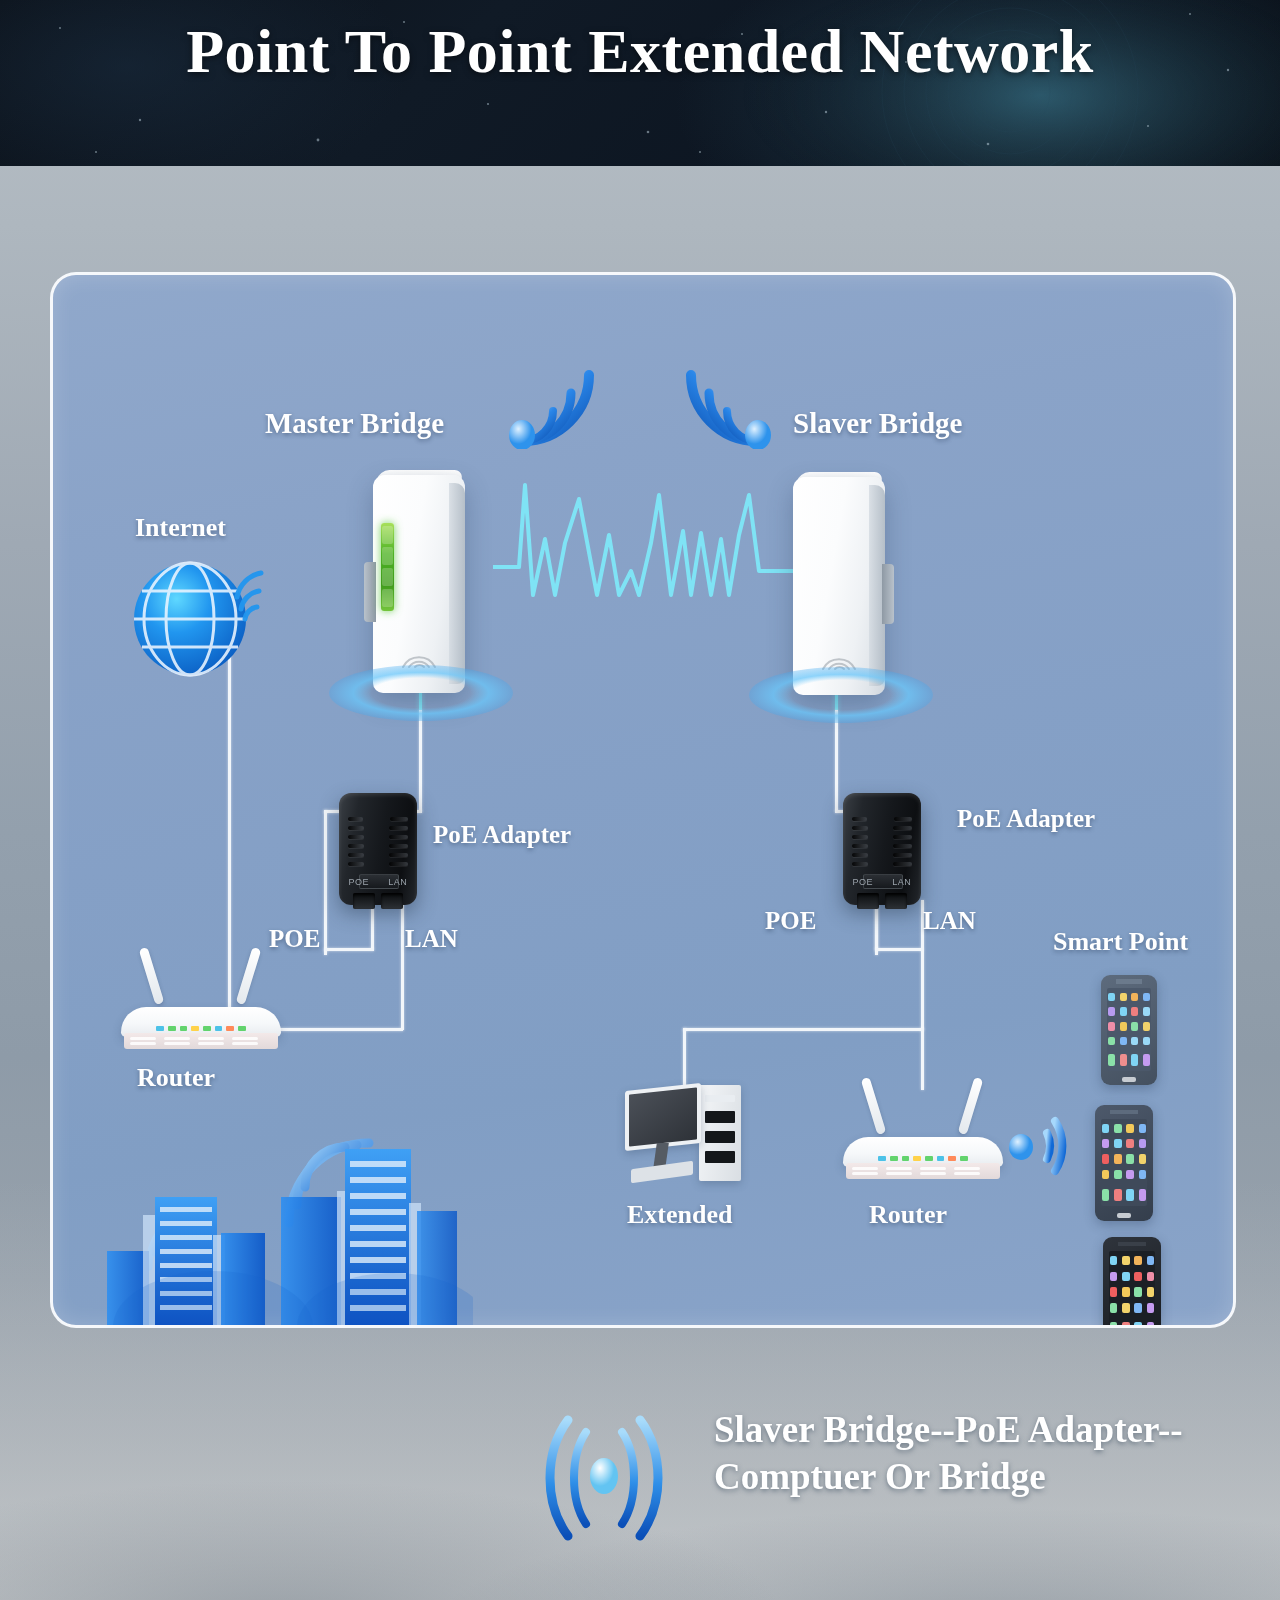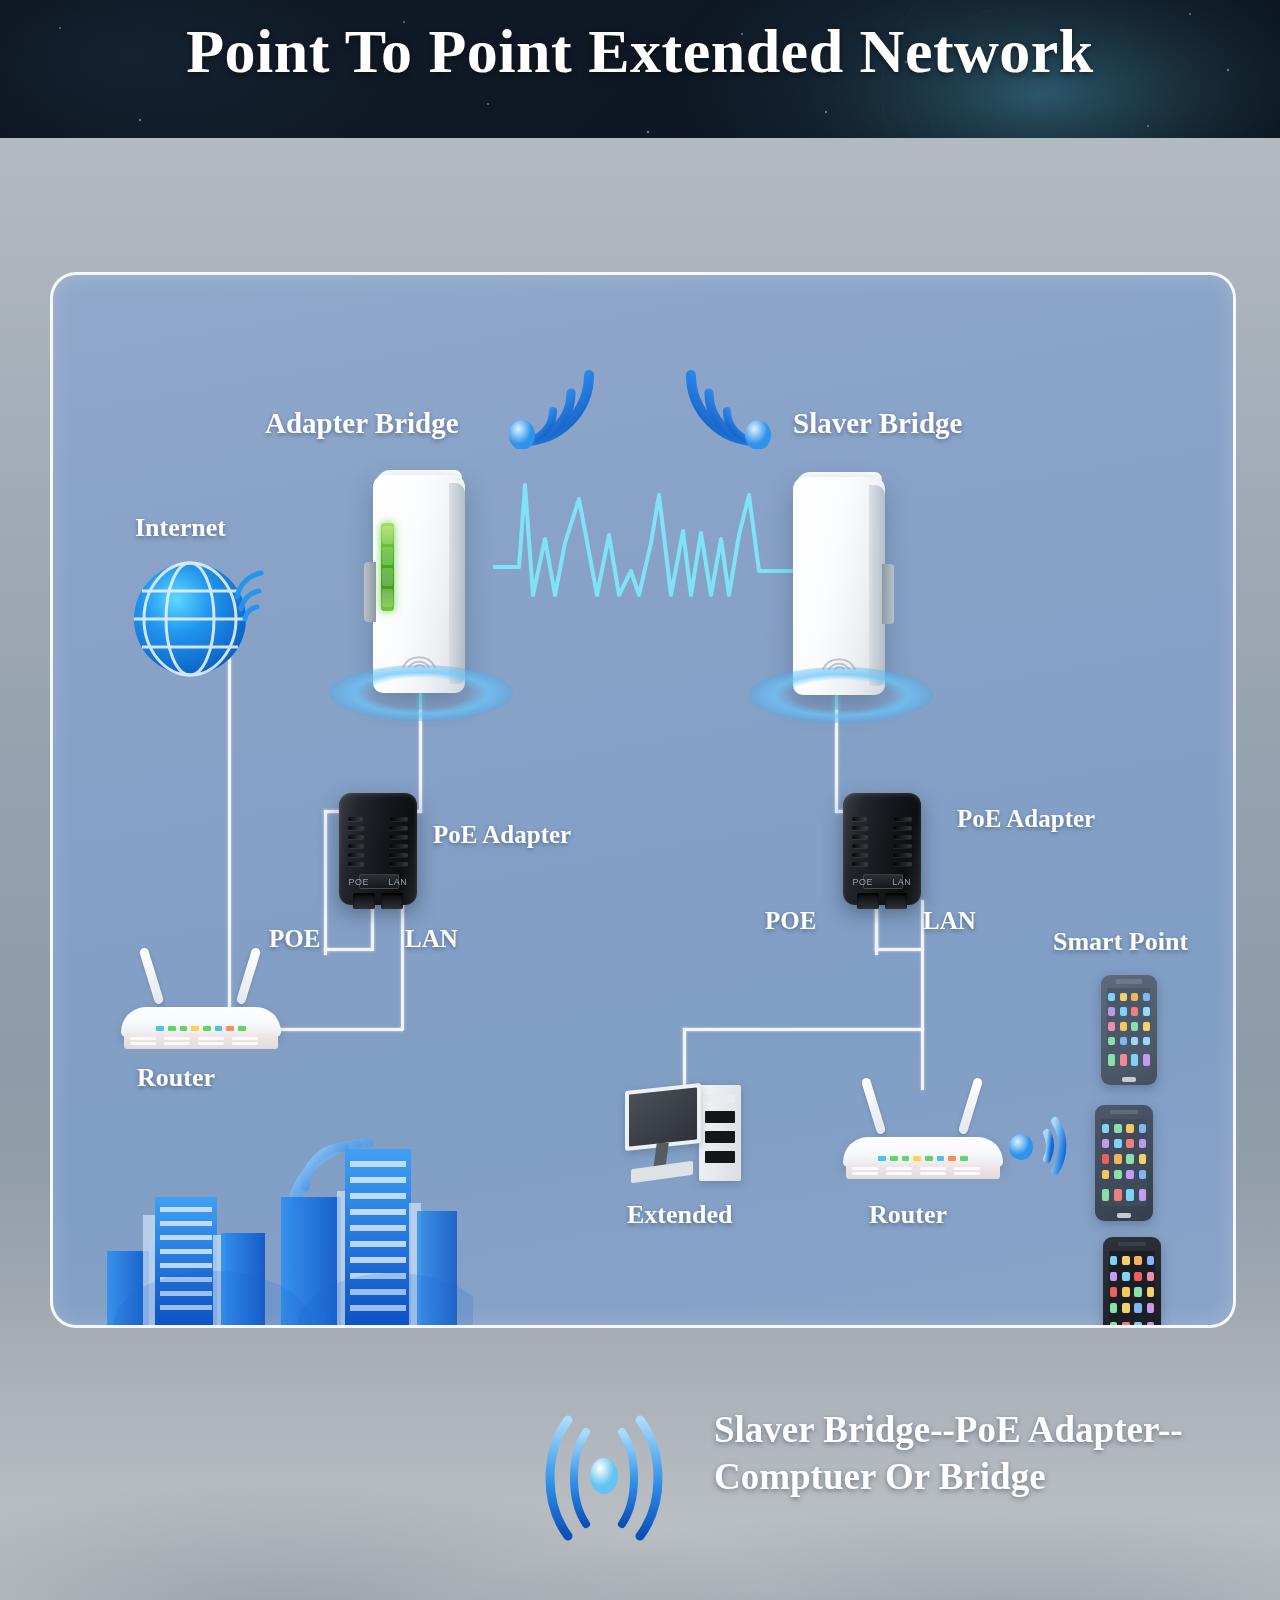--- a/index.html
+++ b/index.html
@@ -19,21 +19,21 @@
   .sky:after{
     content:"";position:absolute;left:0;bottom:0;width:1280px;height:420px;
     background:
       radial-gradient(ellipse 720px 200px at 22% 105%, rgba(120,130,140,.55), rgba(120,130,140,0) 70%),
       radial-gradient(ellipse 820px 180px at 78% 108%, rgba(110,122,134,.5), rgba(110,122,134,0) 70%),
       linear-gradient(180deg, rgba(255,255,255,0) 0%, rgba(198,203,208,.35) 60%, rgba(205,209,212,.55) 100%);
   }
 
   
   .header{
-    position:absolute;left:0;top:0;width:1280px;height:138px;
+    position:absolute;left:0;top:0;width:1280px;height:166px;
     background:
       radial-gradient(ellipse 520px 240px at 82% 62%, rgba(46,86,104,.55), rgba(10,18,30,0) 72%),
       radial-gradient(ellipse 400px 200px at 10% 40%, rgba(30,52,74,.45), rgba(8,14,24,0) 70%),
       linear-gradient(135deg,#0b1119 0%,#101a26 35%,#0d1622 65%,#070b12 100%);
     overflow:hidden;
   }
   .hdr-stars{position:absolute;inset:0;opacity:.85;}
   .hdr-title{
     position:absolute;left:0;top:16px;width:1280px;text-align:center;
     color:#ffffff;font-size:62px;line-height:70px;font-weight:bold;
@@ -284,21 +284,21 @@
         <path d="M17 38 H113"></path>
           <path d="M17 94 H113"></path>
       </g>
       <g fill="none" stroke="#2196ef" stroke-width="5" stroke-linecap="round" opacity=".95">
         <path d="M112 44 A30 30 0 0 1 136 20"></path>
         <path d="M116 56 A22 22 0 0 1 134 38"></path>
         <path d="M120 66 A14 14 0 0 1 132 54"></path>
       </g>
     </svg>
 
-    <div class="lab" style="left:212px;top:132px;font-size:29px;">Adapter Bridge</div>
+    <div class="lab" style="left:212px;top:132px;font-size:29px;">Master Bridge</div>
     <svg class="wifiicon" style="left:452px;top:80px;" width="90" height="94">
       <defs>
         <linearGradient id="wg1" x1="0" y1="0" x2="1" y2="1">
           <stop offset="0%" stop-color="#9fd4fb"></stop>
             <stop offset="48%" stop-color="#2a86e8"></stop>
           <stop offset="100%" stop-color="#0b4fb0"></stop>
         </linearGradient>
         <radialGradient id="dotg" cx="36%" cy="30%">
           <stop offset="0%" stop-color="#dff1ff"></stop>
             <stop offset="100%" stop-color="#2e93ec"></stop>

